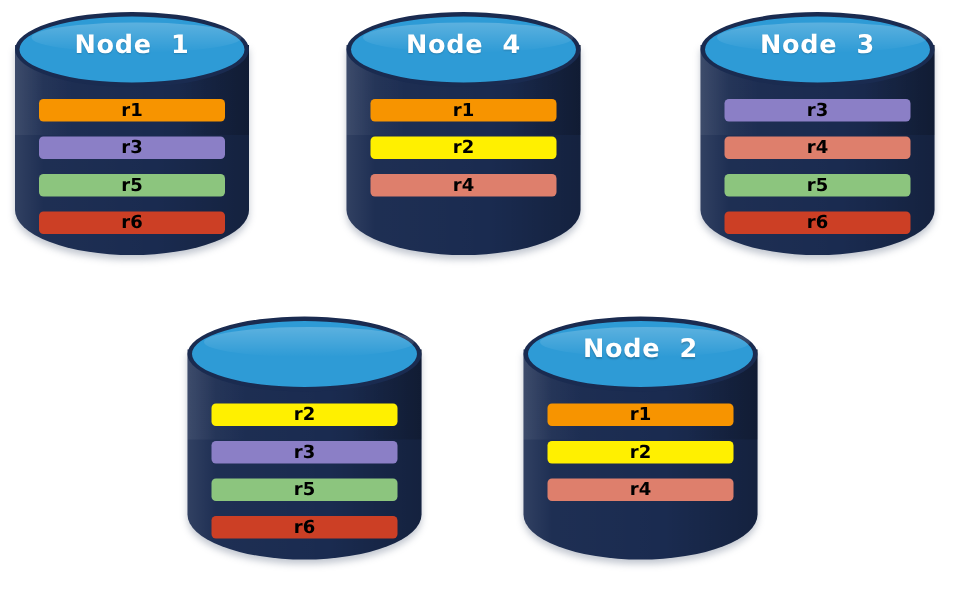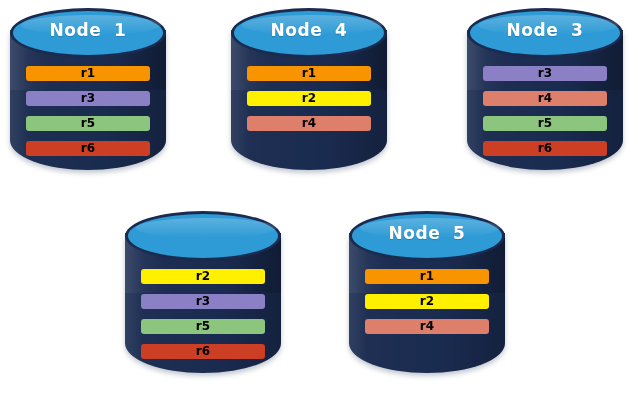--- a/index.html
+++ b/index.html
@@ -181,20 +181,20 @@
         <div class="bar" style="background: rgb(140, 197, 126);">r5</div>
         <div class="bar" style="background: rgb(204, 63, 37);">r6</div>
       </div>
     </div>
     <div class="node" style="left: 349px; top: 211px;">
       <div class="cyl-body" style="background: rgb(26, 43, 80);"></div>
       <div class="cyl-side-shade"></div>
       <div class="cyl-top" style="background: rgb(46, 155, 214); border-color: rgb(26, 43, 80);">
         <div class="cyl-top-gloss"></div>
       </div>
-      <div class="node-title">Node  5</div>
+      <div class="node-title">Node  2</div>
       <div class="bars">
         <div class="bar" style="background: rgb(247, 148, 0);">r1</div>
         <div class="bar" style="background: rgb(255, 240, 0);">r2</div>
         <div class="bar" style="background: rgb(222, 127, 108);">r4</div>
       </div>
     </div>
   </div>
 
 </body></html>

